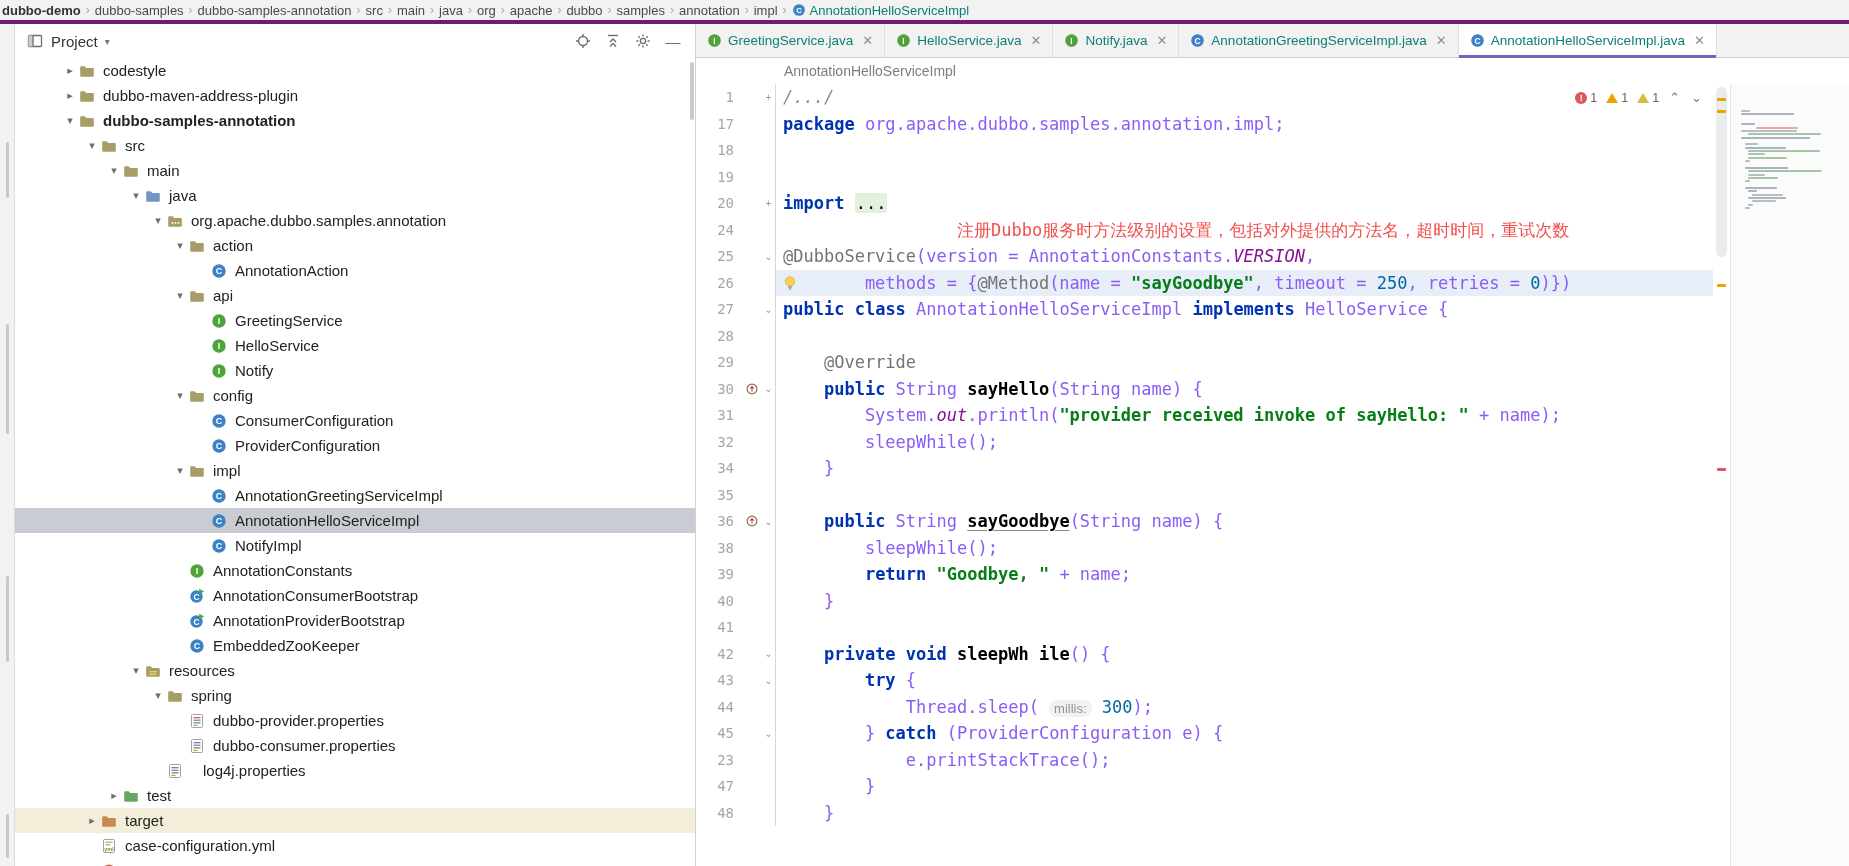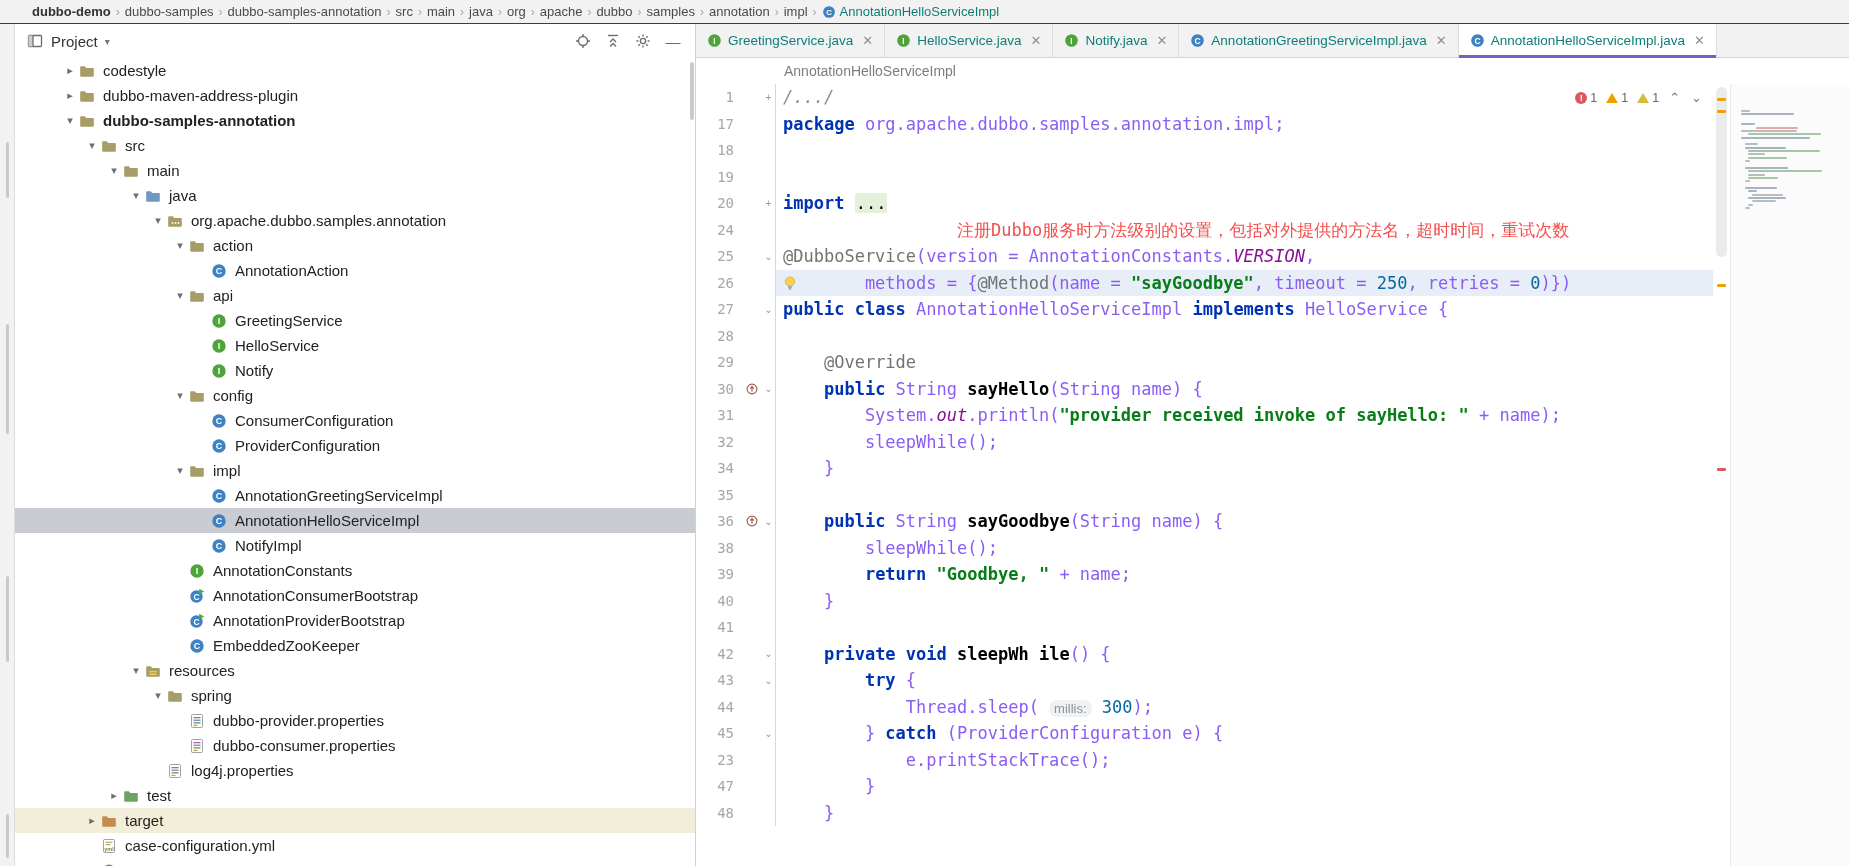--- a/index.html
+++ b/index.html
@@ -3,22 +3,22 @@
 <meta charset="utf-8">
 <style>
   :root{
     --vcs-file:#0d7e77; --tab-underline:#7a5fc0; --selection:#c9cdd3; --excluded:#f2eeda;
     --line-highlight:#e8eef7; --red-comment:#f2504e; --error:#db5860; --warning:#eda200; --weak-warning:#d9bb3e;
   }
   *{box-sizing:border-box;margin:0;padding:0}
   html,body{width:1849px;height:866px;overflow:hidden;background:#fff;
     font-family:"Liberation Sans","DejaVu Sans",sans-serif;-webkit-font-smoothing:antialiased}
   
-  #topbar{height:24px;display:flex;align-items:center;background:#f2f2f2;border-bottom:1px solid #701a75;
-    padding-left:32px;font-size:13px;color:#4a4a4a;white-space:nowrap}
+  #topbar{height:24px;display:flex;align-items:center;background:#f2f2f2;border-bottom:4px solid #701a75;
+    padding-left:2px;font-size:13px;color:#4a4a4a;white-space:nowrap}
   .crumb{display:inline-flex;align-items:center;gap:4px;cursor:default}
   .crumb.first{font-weight:bold;color:#333}
   .crumb.last{color:var(--vcs-file)}
   .crumb-sep{color:#a9a9a9;margin:0 5px;font-size:12px}
   .crumb-icon svg{width:14px;height:14px;display:block}
   
   #main{display:flex;height:842px}
   #tool-stripe{width:15px;background:#f2f2f2;border-right:1px solid #dcdcdc;position:relative;flex:none}
   .stripe-stub{position:absolute;left:6px;width:3px;background:#c9c9c9;border-radius:2px}
   
@@ -60,21 +60,21 @@
   .ct{flex:1;white-space:pre;font:17px/26.5px "DejaVu Sans Mono",monospace;padding-left:7px;color:#000;position:relative;align-self:stretch}
   .cl.hl .ct{background:var(--line-highlight)}
   .tk-kw{color:#0033b3;font-weight:bold}
   .tk-pl{color:#8b5cf6}
   .tk-st{color:#067d17;font-weight:bold}
   .tk-nu{color:#0369a1}
   .tk-an{color:#737373}
   .tk-cm{color:#8c8c8c;font-style:italic}
   .tk-sf{color:#871094;font-style:italic}
   .tk-md{font-weight:bold}
-  .tk-mu{font-weight:bold;text-decoration-color:#8a8a8a;text-underline-offset:3px}
+  .tk-mu{font-weight:bold;text-decoration:underline;text-decoration-color:#8a8a8a;text-underline-offset:3px}
   .tk-red{color:var(--red-comment)}
   .tk-fold{background:#e3f1dc;border-radius:2px;padding:0 1px}
   .tk-hint{background:#f0f1f3;color:#909396;border-radius:8px;padding:1px 5px;font-size:13px;font-family:"Liberation Sans",sans-serif;font-style:normal;font-weight:normal}
   .bulb{position:absolute;left:6px;top:5px;width:16px;height:16px}
   .bulb svg{width:16px;height:16px;display:block}
   
   #inspections{position:absolute;top:7px;right:146px;display:flex;align-items:center;gap:9px;font-size:12.5px;color:#666}
   .insp-item{display:inline-flex;align-items:center;gap:3px}
   .err-ic{width:12px;height:12px;border-radius:50%;background:var(--error);color:#fff;font-size:9px;font-weight:bold;
     display:inline-flex;align-items:center;justify-content:center}
@@ -453,21 +453,21 @@
             <svg viewBox="0 0 16 16" xmlns="http://www.w3.org/2000/svg">
               <rect x="2.5" y="1.5" width="11" height="13" rx="1" fill="#fff" stroke="#9aa2aa"></rect>
               <rect x="4.5" y="4" width="7" height="1.3" fill="#c95a8e"></rect>
               <rect x="4.5" y="6.6" width="7" height="1.3" fill="#7a86c9"></rect>
               <rect x="4.5" y="9.2" width="7" height="1.3" fill="#5aa05a"></rect>
               <rect x="4.5" y="11.8" width="4" height="1.3" fill="#c9a23f"></rect>
             </svg>
           </span>
           <span class="tlabel">dubbo-consumer.properties</span>
         </div>
-        <div class="tree-row" style="padding-left: 152px;">
+        <div class="tree-row" style="padding-left: 152px; gap: 12px;">
           <span class="ticon">
             <svg viewBox="0 0 16 16" xmlns="http://www.w3.org/2000/svg">
               <rect x="2.5" y="1.5" width="11" height="13" rx="1" fill="#fff" stroke="#9aa2aa"></rect>
               <rect x="4.5" y="4" width="7" height="1.3" fill="#c95a8e"></rect>
               <rect x="4.5" y="6.6" width="7" height="1.3" fill="#7a86c9"></rect>
               <rect x="4.5" y="9.2" width="7" height="1.3" fill="#5aa05a"></rect>
               <rect x="4.5" y="11.8" width="4" height="1.3" fill="#c9a23f"></rect>
             </svg>
           </span>
           <span class="tlabel">log4j.properties</span>

